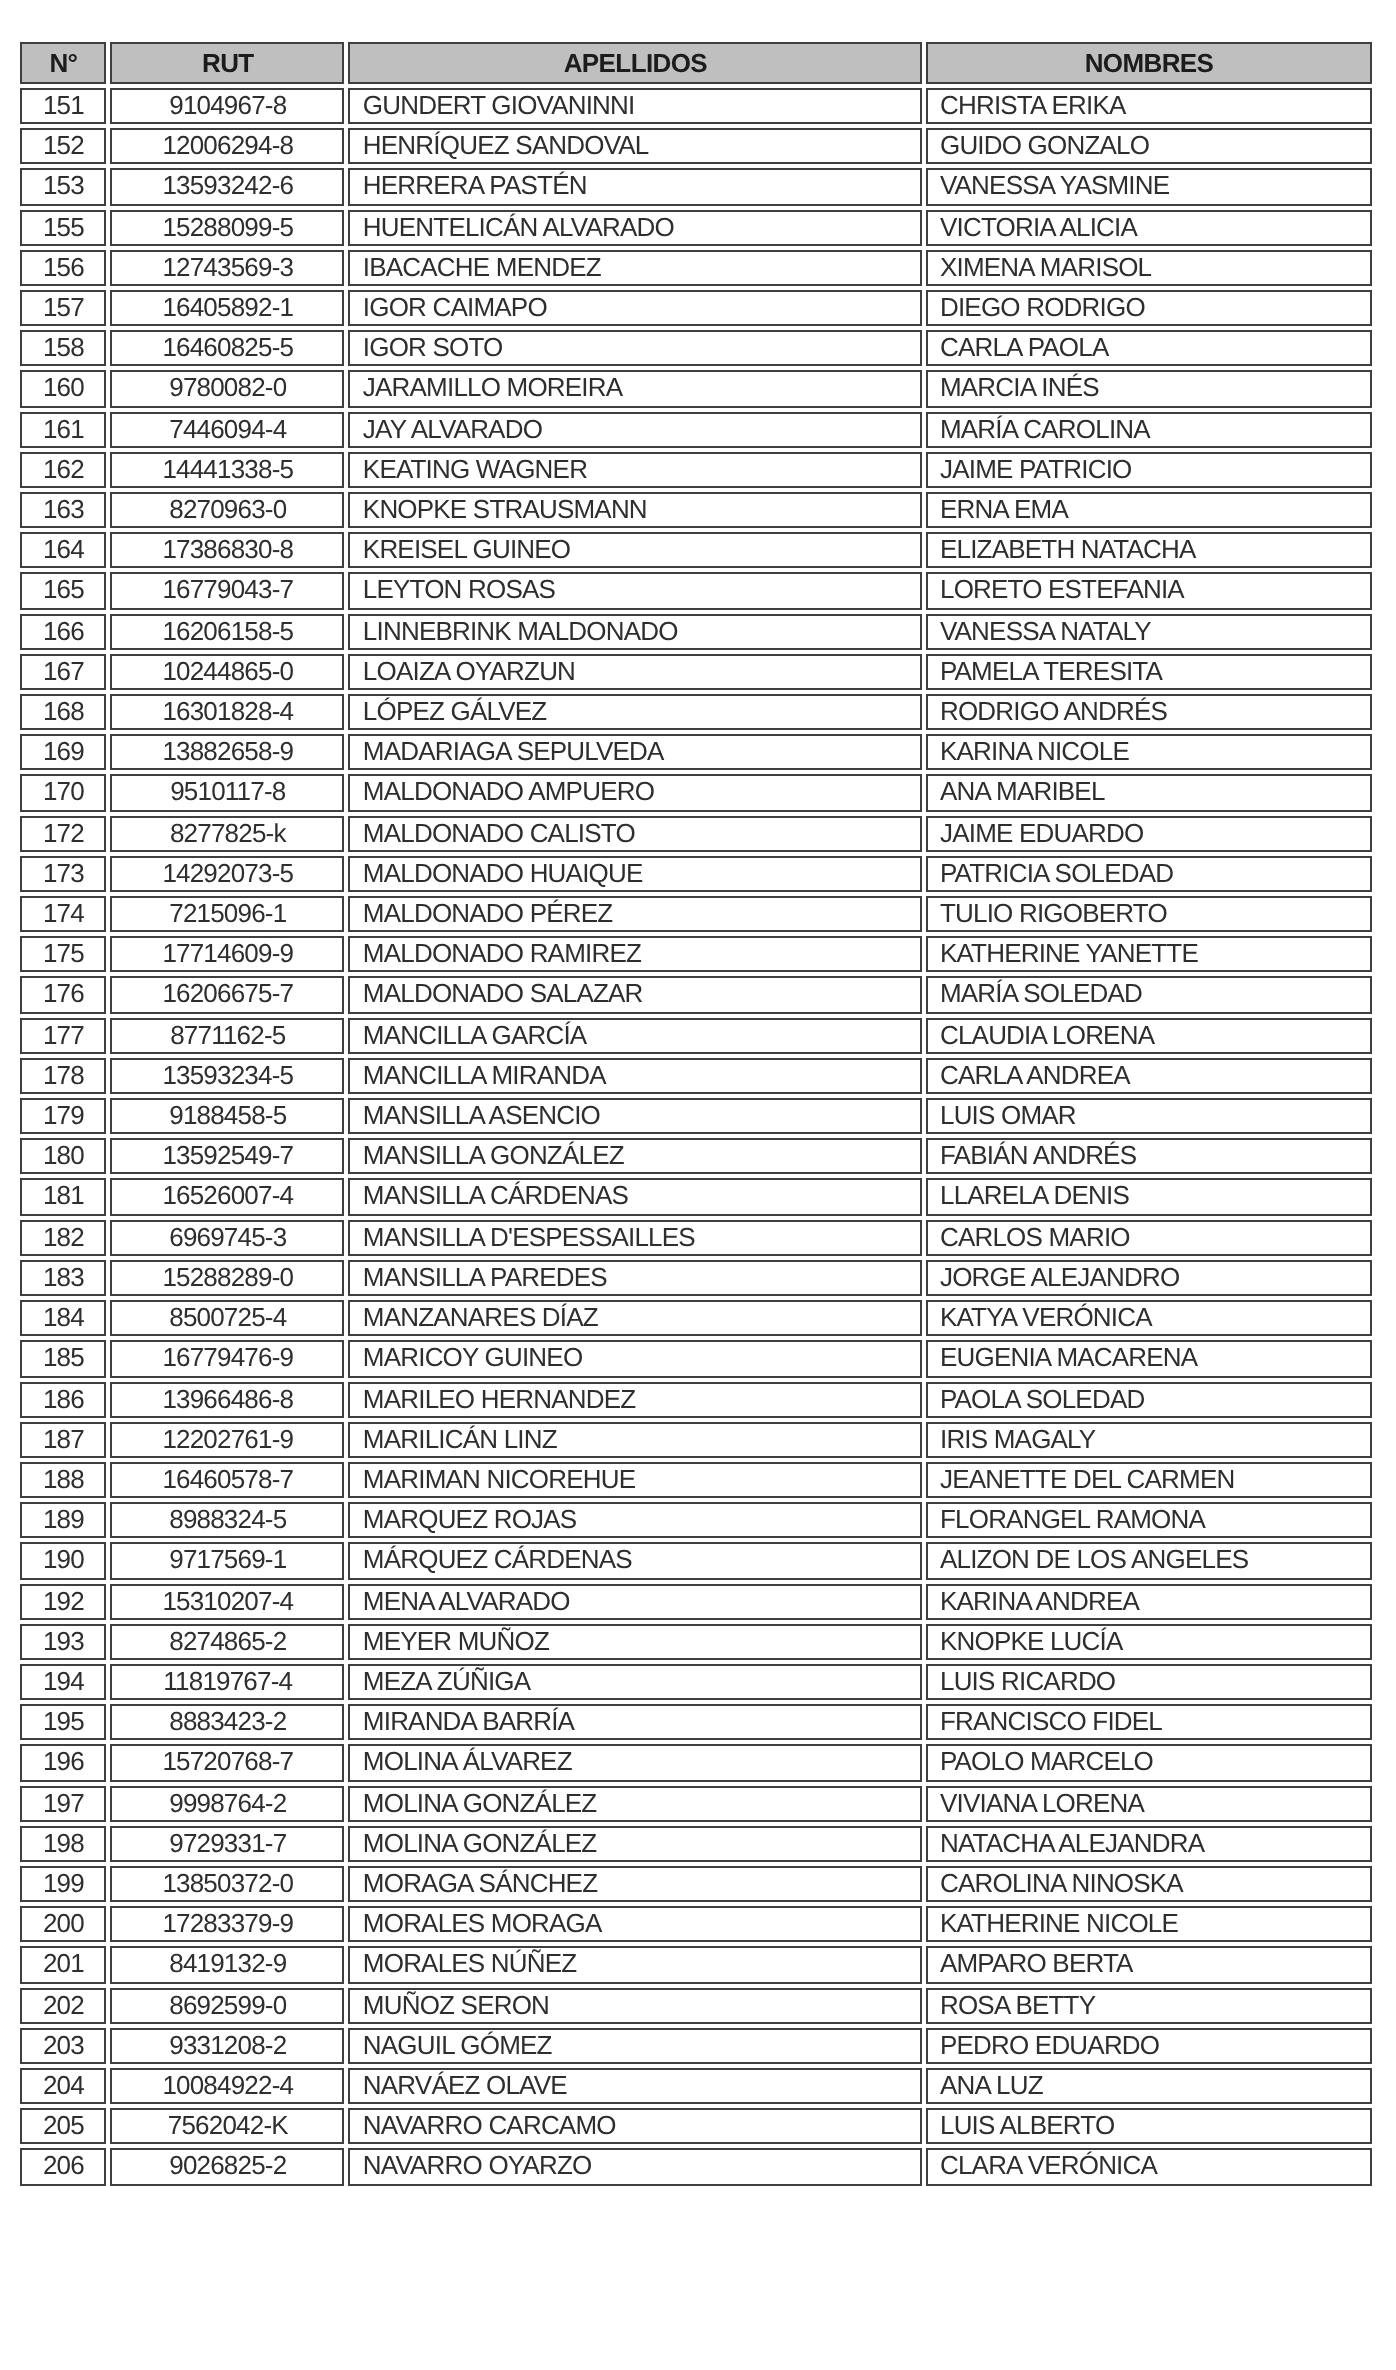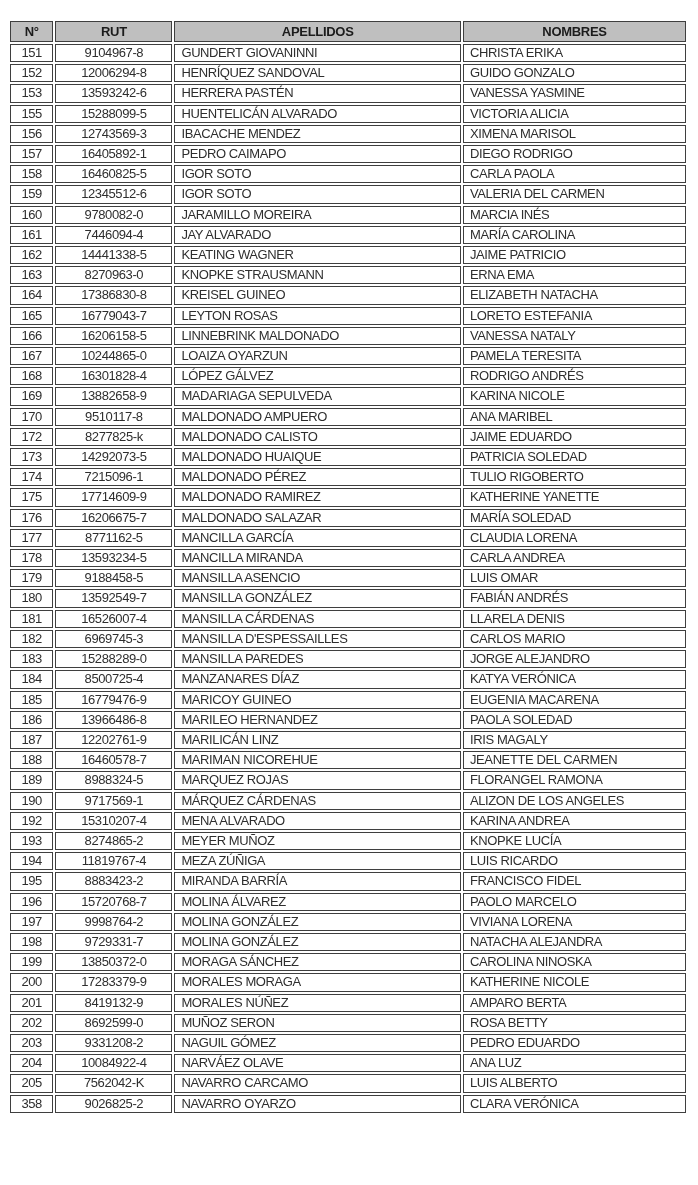--- a/index.html
+++ b/index.html
@@ -102,36 +102,30 @@
     </tr>
         <tr>
       <td class="cell-n">156</td>
       <td class="cell-rut">12743569-3</td>
       <td class="cell-ape">IBACACHE MENDEZ</td>
       <td class="cell-nom">XIMENA MARISOL</td>
     </tr>
         <tr>
       <td class="cell-n">157</td>
       <td class="cell-rut">16405892-1</td>
-      <td class="cell-ape">PEDRO CAIMAPO</td>
+      <td class="cell-ape">IGOR CAIMAPO</td>
       <td class="cell-nom">DIEGO RODRIGO</td>
     </tr>
         <tr>
       <td class="cell-n">158</td>
       <td class="cell-rut">16460825-5</td>
       <td class="cell-ape">IGOR SOTO</td>
       <td class="cell-nom">CARLA PAOLA</td>
     </tr>
         <tr>
-      <td class="cell-n">159</td>
-      <td class="cell-rut">12345512-6</td>
-      <td class="cell-ape">IGOR SOTO</td>
-      <td class="cell-nom">VALERIA DEL CARMEN</td>
-    </tr>
-        <tr>
       <td class="cell-n">160</td>
       <td class="cell-rut">9780082-0</td>
       <td class="cell-ape">JARAMILLO MOREIRA</td>
       <td class="cell-nom">MARCIA INÉS</td>
     </tr>
         <tr>
       <td class="cell-n">161</td>
       <td class="cell-rut">7446094-4</td>
       <td class="cell-ape">JAY ALVARADO</td>
       <td class="cell-nom">MARÍA CAROLINA</td>
@@ -382,21 +376,21 @@
       <td class="cell-ape">NARVÁEZ OLAVE</td>
       <td class="cell-nom">ANA LUZ</td>
     </tr>
         <tr>
       <td class="cell-n">205</td>
       <td class="cell-rut">7562042-K</td>
       <td class="cell-ape">NAVARRO CARCAMO</td>
       <td class="cell-nom">LUIS ALBERTO</td>
     </tr>
         <tr>
-      <td class="cell-n">358</td>
+      <td class="cell-n">206</td>
       <td class="cell-rut">9026825-2</td>
       <td class="cell-ape">NAVARRO OYARZO</td>
       <td class="cell-nom">CLARA VERÓNICA</td>
     </tr>
       </tbody>
   </table>
 
 </div>
 
 </body></html>

